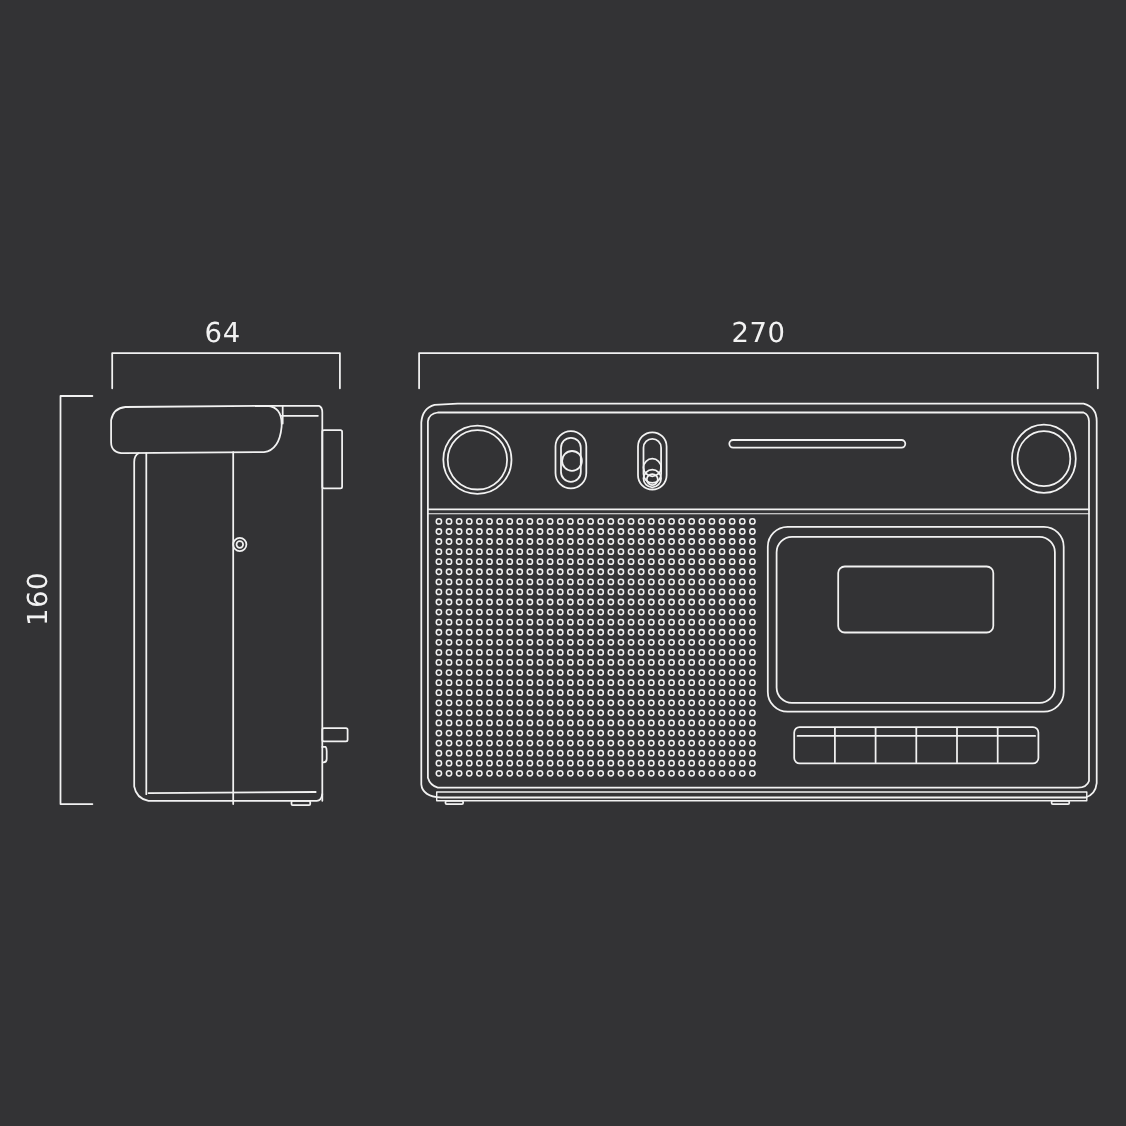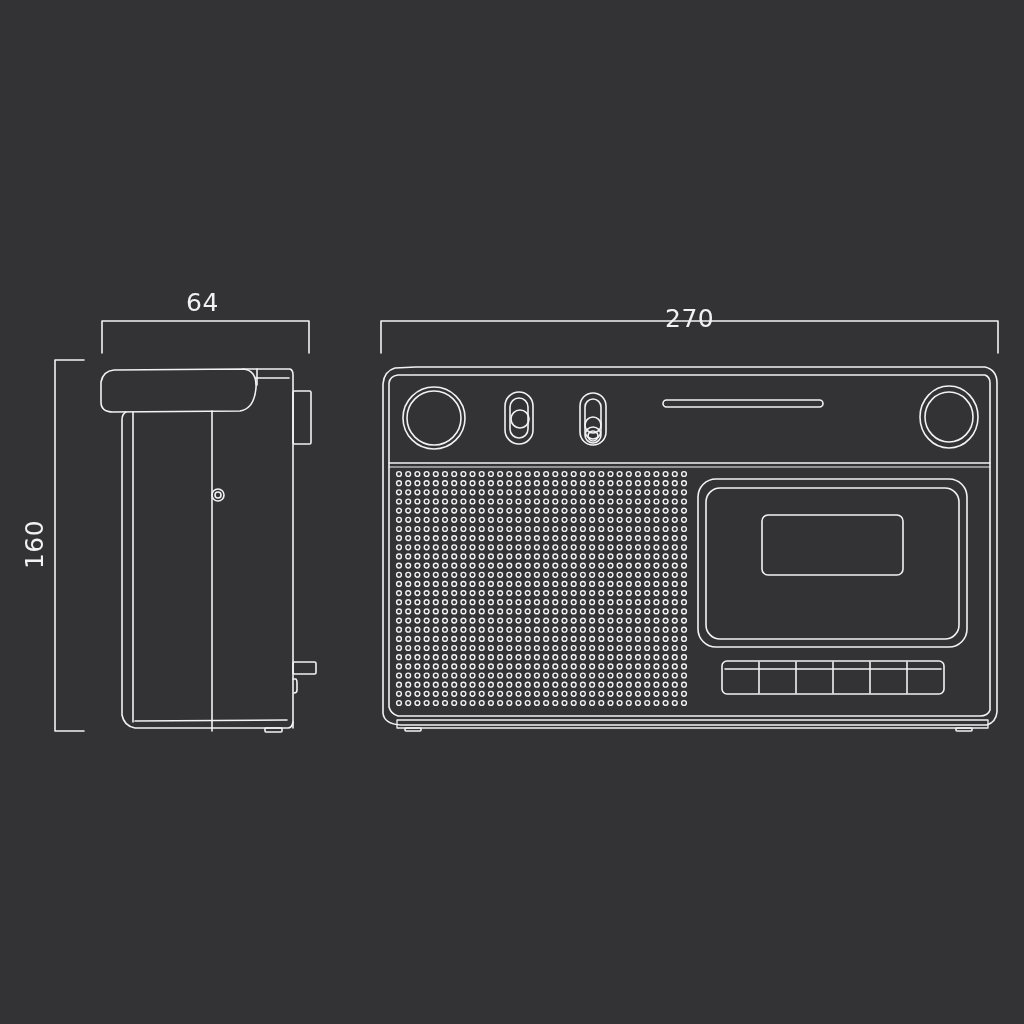--- a/index.html
+++ b/index.html
@@ -18,21 +18,21 @@
     }
     .dim-label {
       position: absolute;
       color: #f2f2f2;
       font-family: "DejaVu Sans", sans-serif;
       font-size: 25px;
       line-height: 1;
       letter-spacing: 0.5px;
     }
     #dim-side-width { left: 186px; top: 290px; }
-    #dim-front-width { left: 665px; top: 290px; margin-top: 16px; }
+    #dim-front-width { left: 665px; top: 290px; }
     #dim-height {
       left: 8px; top: 532px;
       transform: rotate(-90deg);
       transform-origin: center center;
       width: 52px;
       text-align: center;
     }
     svg { position: absolute; left: 0; top: 0; }
   </style>
 </head>

